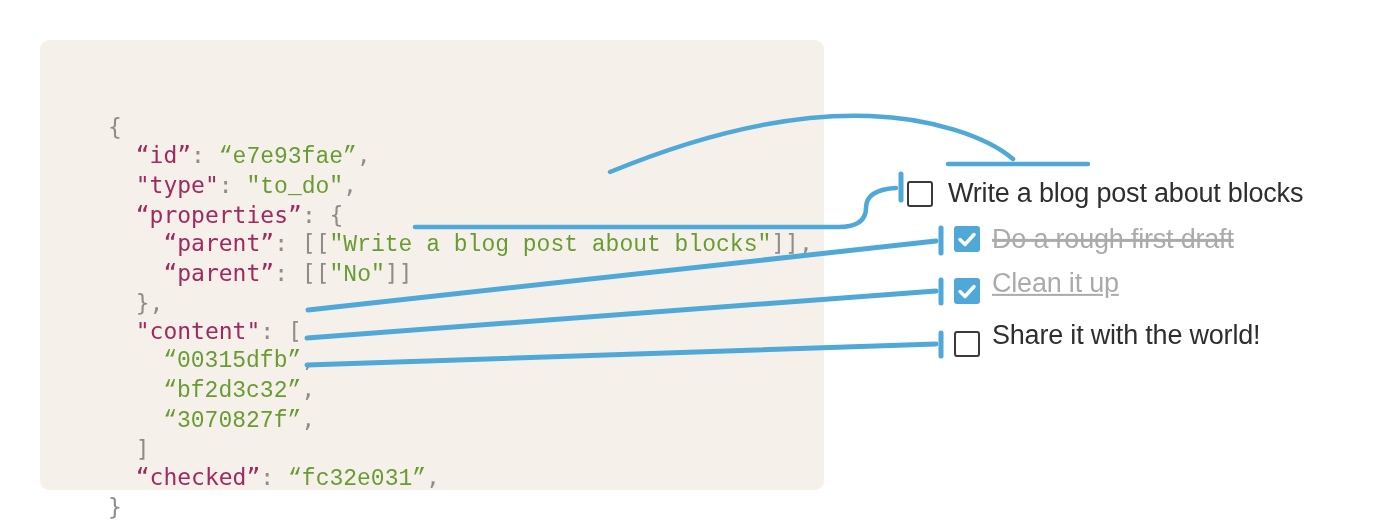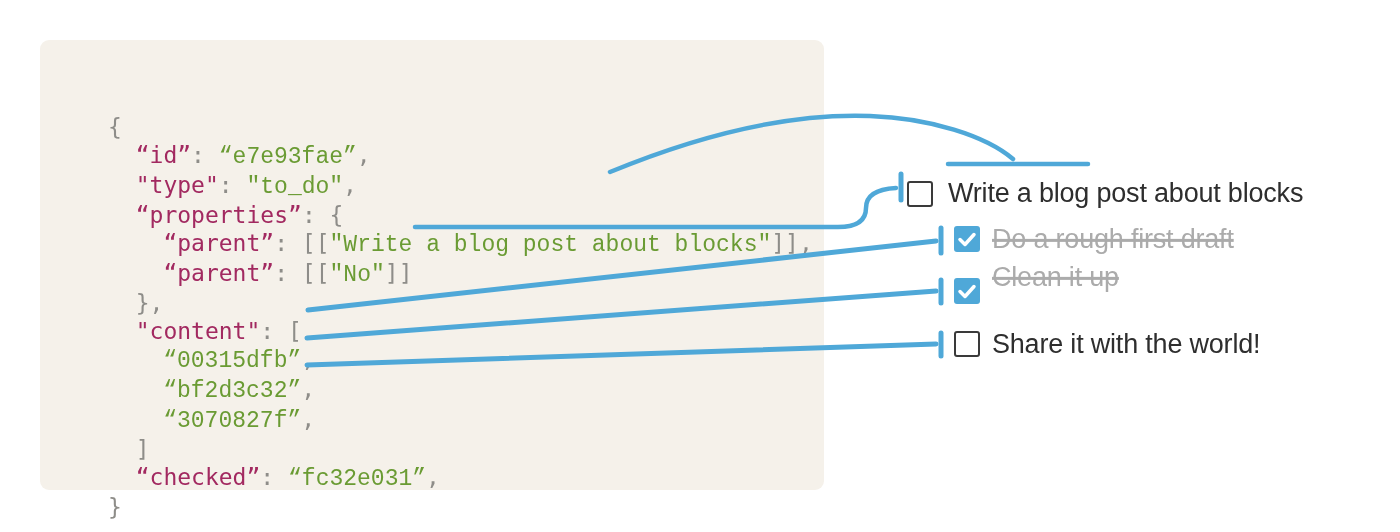--- a/index.html
+++ b/index.html
@@ -136,22 +136,22 @@
       </span>
       <span class="todo-label done" style="left:992px;top:240px;">Do a rough first draft</span>
     </div>
 
     <div class="todo-row">
       <span class="checkbox checked" style="left:954px;top:278px;">
         <svg width="26" height="26" viewBox="0 0 26 26">
           <polyline points="6,13.5 11,18.5 20,8.5" fill="none" stroke="#ffffff" stroke-width="3.5" stroke-linecap="round" stroke-linejoin="round"></polyline>
         </svg>
       </span>
-      <span class="todo-label done" style="left:992px;top:278px;">Clean it up</span>
+      <span class="todo-label done" style="left:992px;top:284px;text-decoration:underline;">Clean it up</span>
     </div>
 
     <div class="todo-row">
       <span class="checkbox unchecked" style="left:954px;top:331px;"></span>
-      <span class="todo-label open" style="left:992px;top:345px;">Share it with the world!</span>
+      <span class="todo-label open" style="left:992px;top:336px;">Share it with the world!</span>
     </div>
 
   </div>
 </div>
 
 </body></html>

